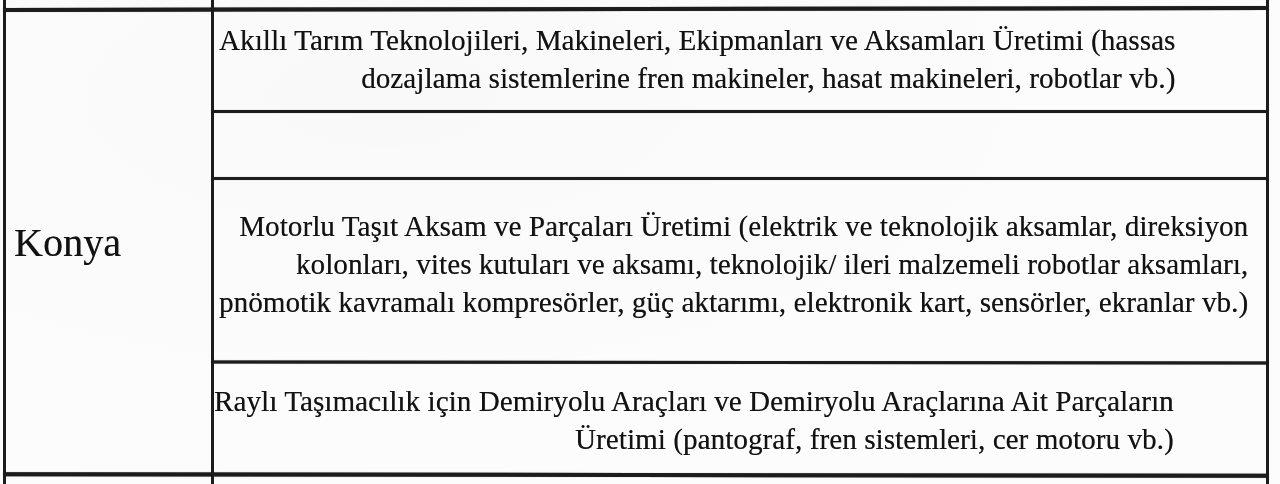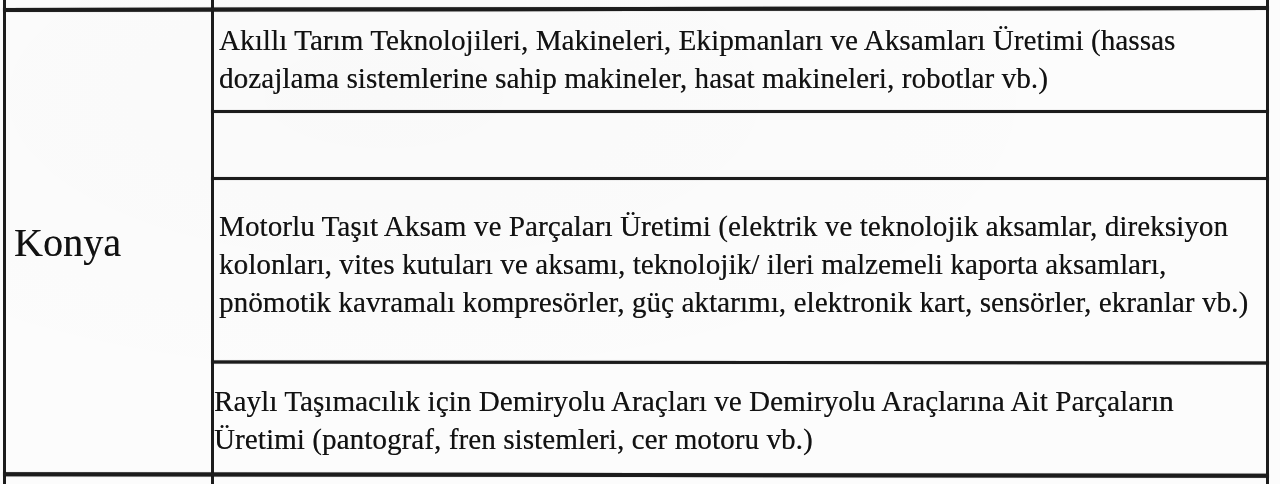--- a/index.html
+++ b/index.html
@@ -35,20 +35,21 @@
 
   
   .cell-text {
     position: absolute;
     font-size: 29px;
     line-height: 38px;
     white-space: nowrap;
     letter-spacing: 0.1px;
     color: #121212;
     text-shadow: 0.3px 0.3px 0.5px rgba(10,10,10,0.6);
+    text-align: right;
   }
   .sector-line { display: block; }
   #province-cell {
     left: 14px; top: 224px;
     font-size: 40px;
   }
   #row-0 { left: 219px; top: 21px;  }
   #row-1 { left: 222px; top: 123px; }
   #row-2 { left: 219px; top: 207px; }
   #row-3 { left: 214px; top: 382px; }
@@ -64,27 +65,27 @@
   <div class="rule h" id="h-top"></div>
   <div class="rule h" id="h-row1"></div>
   <div class="rule h" id="h-row2"></div>
   <div class="rule h" id="h-row3"></div>
   <div class="rule h" id="h-bottom"></div>
 
   <div class="cell-text" id="province-cell">Konya</div>
 
   <div class="cell-text" id="row-0">
     <span class="sector-line">Akıllı Tarım Teknolojileri, Makineleri, Ekipmanları ve Aksamları Üretimi (hassas</span>
-    <span class="sector-line">dozajlama sistemlerine sahip makineler, hasat makineleri, robotlar vb.)</span>
+    <span class="sector-line">dozajlama sistemlerine fren makineler, hasat makineleri, robotlar vb.)</span>
   </div>
 
 
   <div class="cell-text" id="row-2">
     <span class="sector-line">Motorlu Taşıt Aksam ve Parçaları Üretimi (elektrik ve teknolojik aksamlar, direksiyon</span>
-    <span class="sector-line">kolonları, vites kutuları ve aksamı, teknolojik/ ileri malzemeli kaporta aksamları,</span>
+    <span class="sector-line">kolonları, vites kutuları ve aksamı, teknolojik/ ileri malzemeli robotlar aksamları,</span>
     <span class="sector-line">pnömotik kavramalı kompresörler, güç aktarımı, elektronik kart, sensörler, ekranlar vb.)</span>
   </div>
 
   <div class="cell-text" id="row-3">
     <span class="sector-line">Raylı Taşımacılık için Demiryolu Araçları ve Demiryolu Araçlarına Ait Parçaların</span>
     <span class="sector-line">Üretimi (pantograf, fren sistemleri, cer motoru vb.)</span>
   </div>
 
 </div>
 

